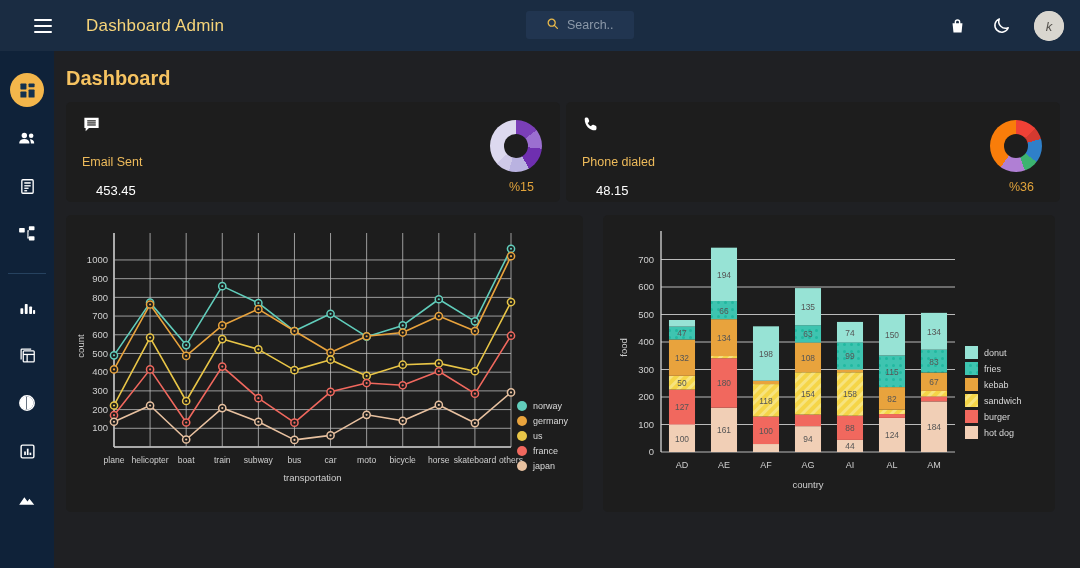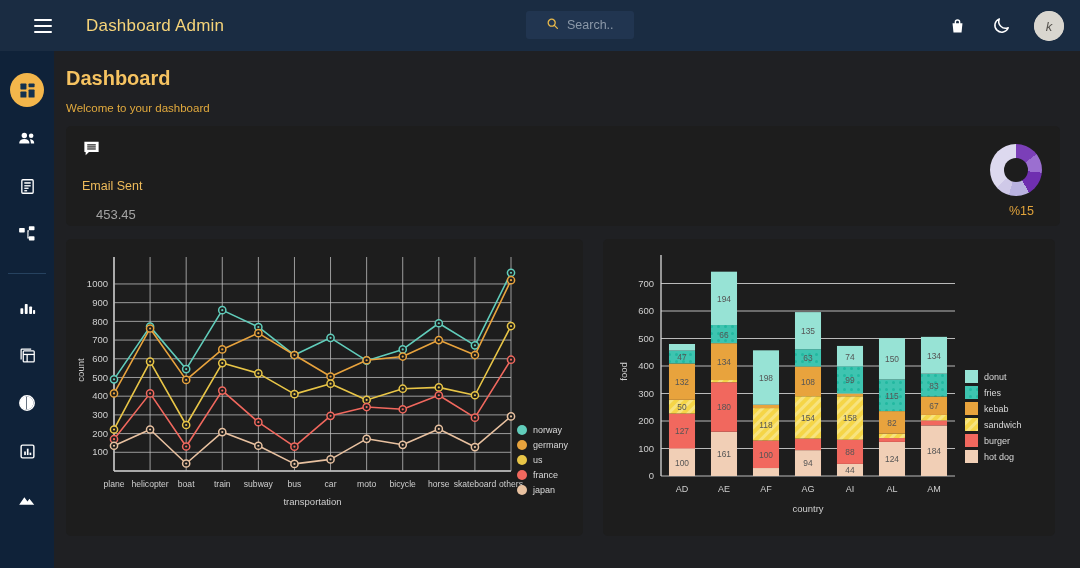--- a/index.html
+++ b/index.html
@@ -59,21 +59,21 @@
 
   
   .cards { display:flex; gap:6px; padding:12px 16px 0 16px; }
   .card {
     flex:1; height:100px; background:#1d1d1d; border-radius:5px;
     position:relative; padding:13px 16px;
   }
   .card .cicon { color:#fff; display:block; }
   .card .clabel { position:absolute; left:16px; top:53px; color:#eebb5b;
      font-size:12.5px; }
-  .card .cvalue { position:absolute; left:30px; top:81px; color:#a3a3a3;
+  .card .cvalue { position:absolute; left:30px; top:81px; color:#ffffff;
      font-size:13px; }
   .card .cpct { position:absolute; right:26px; bottom:8px; color:#e1a33b;
      font-size:12.5px;text-align:center; }
   .donut { position:absolute; right:18px; top:18px; width:52px; height:52px;
      border-radius:50%; }
   .donut::after { content:""; position:absolute; left:14px; top:14px;
      width:24px; height:24px; border-radius:50%; background:#1d1d1d; }
 
   
   .panels { display:flex; gap:20px; padding:13px 16px 0 16px; }
@@ -220,21 +220,20 @@
           <path d="M1.5 18.5L8 9l4 5.4 2.4-3.2 6.1 7.3z"></path>
         </svg>
       </span>
     </div>
   </div>
 
   <div class="main">
 
     <div class="pagehead">
       <div class="pagetitle">Dashboard</div>
-      <div class="pagesub">Welcome to your dashboard</div>
     </div>
 
     <div class="cards">
 
       <div class="card">
         <span class="cicon">
           <svg width="19" height="19" viewBox="0 0 24 24" fill="#ffffff">
             <path d="M3 3.5h18v13H8.8L4.6 20.4V16.5H3z"></path>
             <g stroke="#1d1d1d" stroke-width="1.5">
                 <line x1="6.6" y1="7.4" x2="17.4" y2="7.4"></line>
@@ -242,20 +241,31 @@
                 <line x1="6.6" y1="12.6" x2="17.4" y2="12.6"></line>
               </g>
           </svg>
         </span>
         <div class="donut" style="background:conic-gradient(#7b3fb8 0deg 52deg,#9b6fd0 52deg 96deg,#6f2fb0 96deg 150deg,#b9b2e0 150deg 196deg,#cfc9e8 196deg 228deg,#ddd9ef 228deg 360deg);"></div>
         <div class="clabel">Email Sent</div>
         <div class="cvalue">453.45</div>
         <div class="cpct">%15</div>
       </div>
 
+      <div class="card">
+        <span class="cicon">
+          <svg width="18" height="18" viewBox="0 0 24 24" fill="#ffffff">
+            <path d="M6.6 3.2c.8 0 1.4.5 1.7 1.2l1.2 3c.3.8.1 1.6-.6 2.1l-1.3 1c.9 1.9 2.5 3.5 4.4 4.5l1-1.3c.5-.7 1.4-.9 2.2-.6l3 1.2c.7.3 1.1.9 1.1 1.7v2.4c0 1.1-.9 2-2 2C10 20.4 3.6 14 3.6 5.2c0-1.1.9-2 2-2z"></path>
+          </svg>
+        </span>
+        <div class="donut" style="background:conic-gradient(#ef4136 0deg 48deg,#d43a30 48deg 74deg,#2f80c9 74deg 128deg,#3cb371 128deg 160deg,#b07fd4 160deg 216deg,#f97d0a 216deg 360deg);"></div>
+        <div class="clabel">Phone dialed</div>
+        <div class="cvalue">48.15</div>
+        <div class="cpct">%36</div>
+      </div>
 
 
     </div>
 
     <div class="panels">
 
       <div class="panel left">
         <svg id="line-chart" width="517" height="297">
             <line x1="48" y1="18" x2="48" y2="232" stroke="#d8d8d8" stroke-width="1.4"></line>
             <line x1="48" y1="232" x2="445" y2="232" stroke="#d8d8d8" stroke-width="1.4"></line>

